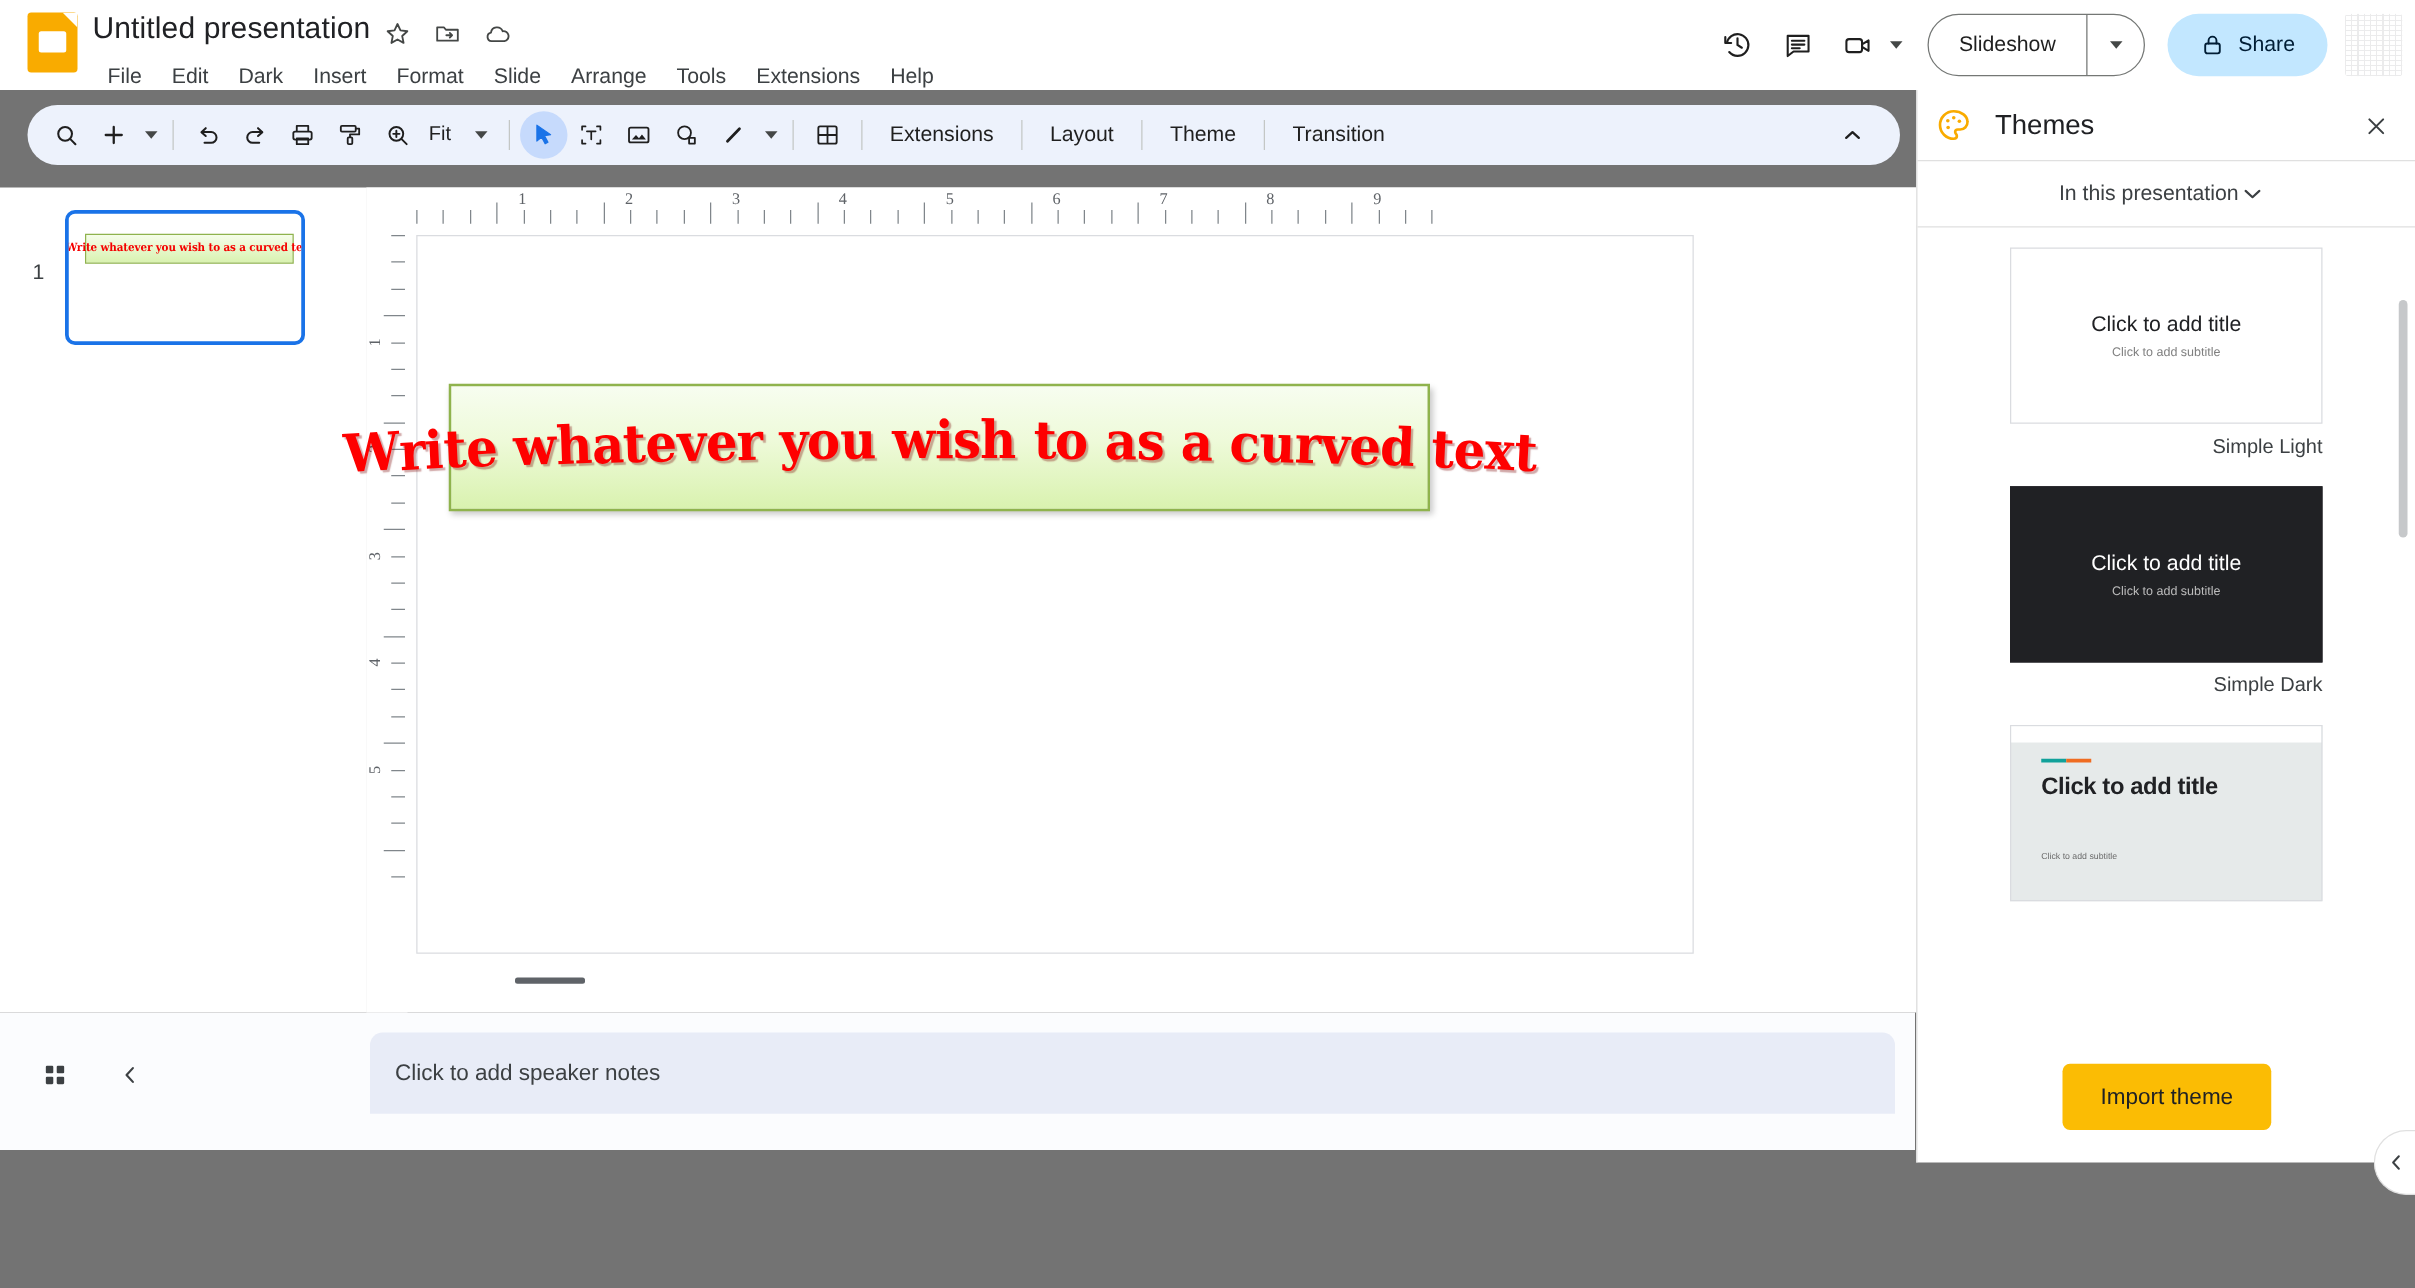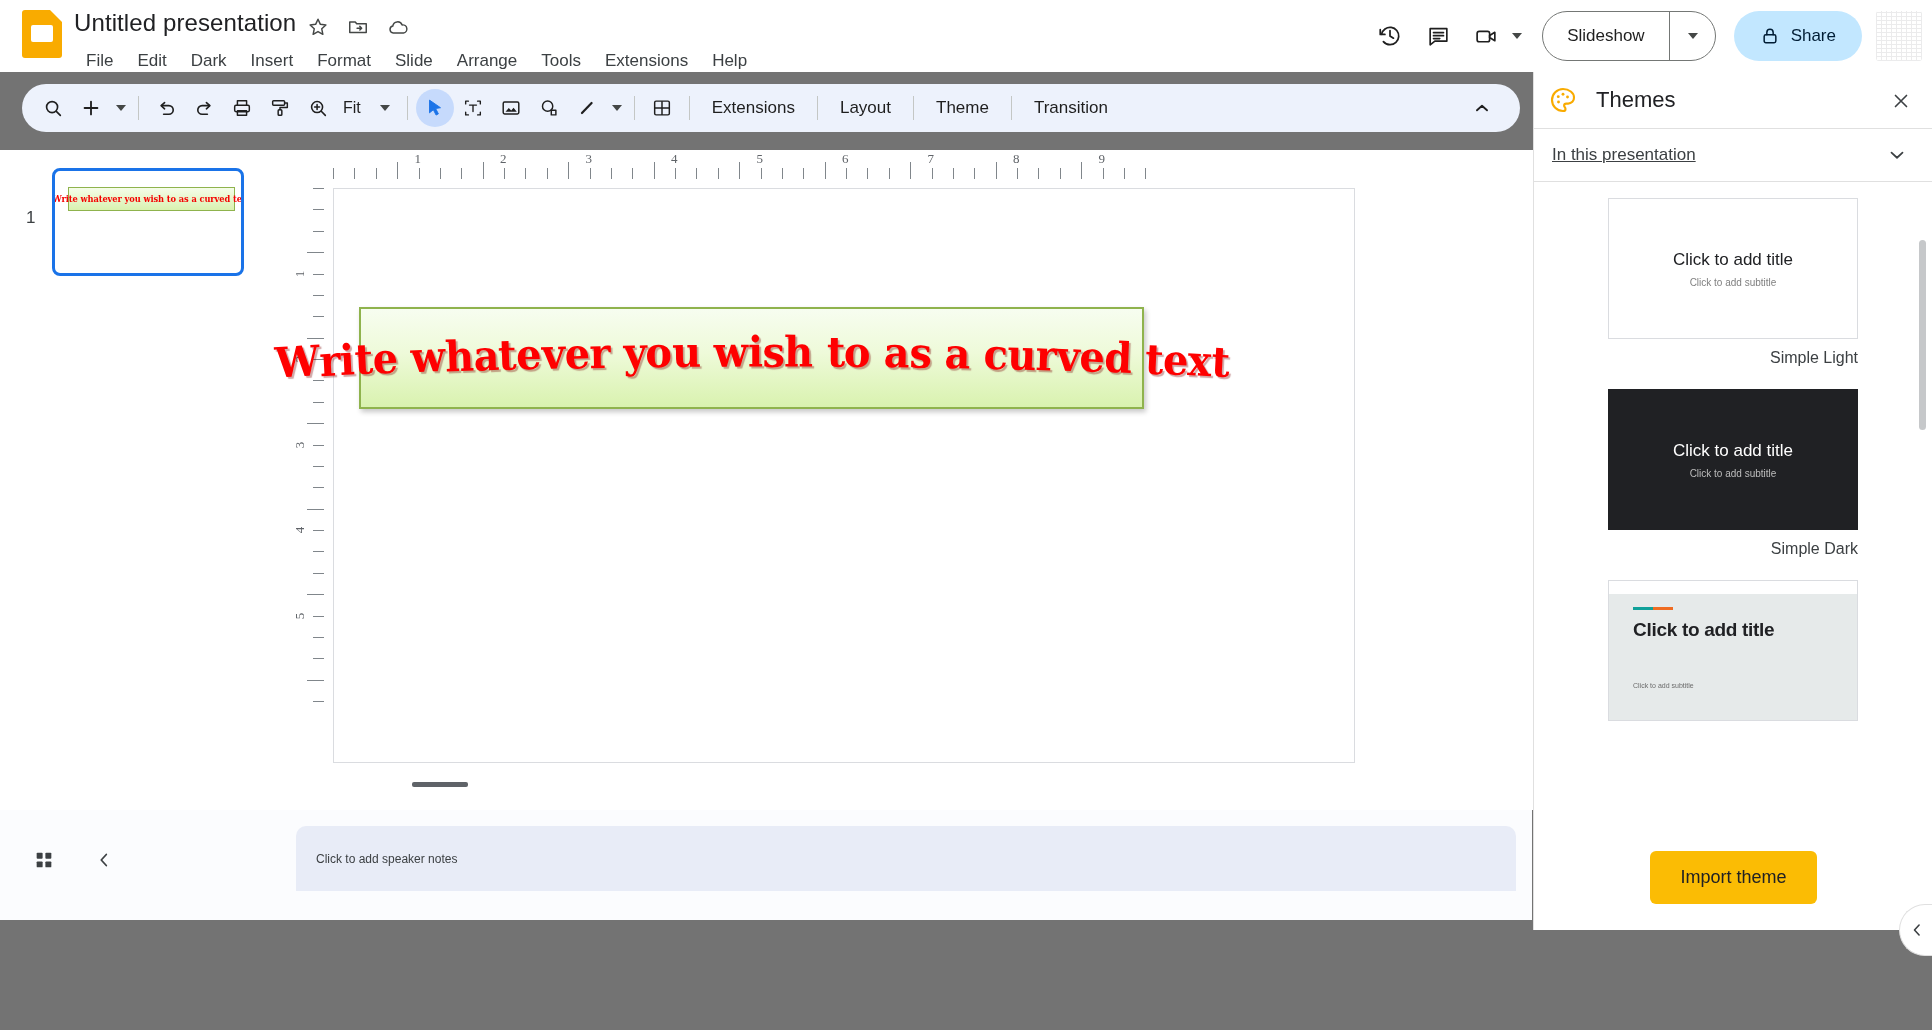--- a/index.html
+++ b/index.html
@@ -95,32 +95,32 @@
 
   .notes-divider { position:absolute; left:412px; top:782px; width:56px; height:5px;
     background:#5f6368; border-radius:2px; cursor:pointer; }
 
   
   .bottombar { position:absolute; left:0; top:810px; width:1532px; height:110px; background:#fbfcfe; }
   .bb-icon { position:absolute; width:40px; height:40px; display:flex; align-items:center; justify-content:center;
     border-radius:50%; cursor:pointer; color:#3c4043; }
   .notes-panel { position:absolute; left:296px; top:16px; width:1220px; height:65px;
     background:#e8ecf7; border-radius:10px 10px 0 0; cursor:text; display:flex; align-items:center; }
-  .notes-placeholder { font-size:12px; color:#3c4043; padding-left:20px; }
+  .notes-placeholder { font-size:18px; color:#3c4043; padding-left:20px; }
 
   
   .themes-panel { position:absolute; left:1533px; top:72px; width:399px; height:858px;
     background:#fff; border-left:1px solid #e0e0e0; }
   .themes-head { position:relative; height:56px; display:flex; align-items:center; padding:0 14px; }
   .themes-title { font-size:22px; color:#202124; margin-left:18px; }
   .themes-close { position:absolute; right:16px; top:14px; width:30px; height:30px;
     display:flex; align-items:center; justify-content:center; border-radius:50%; cursor:pointer; }
   .panel-rule { height:1px; background:#e0e0e0; margin:0; }
-  .themes-select { height:52px; display:flex; align-items:center; justify-content:space-between;
-    padding:0 24px 0 18px; cursor:pointer; font-size:17px; color:#3c4043;text-decoration:underline; }
+  .themes-select { height:52px; display:flex; align-items:center; justify-content:center;
+    padding:0 24px 0 18px; cursor:pointer; font-size:17px; color:#3c4043; }
   .themes-list { position:relative; height:615px; overflow:hidden; padding-top:16px;text-align:right; }
   .theme-card { margin:0 auto 0; width:250px; }
   .theme-thumb { width:250px; height:141px; border:1px solid #dadce0; position:relative; cursor:pointer;
     display:flex; flex-direction:column; align-items:center; justify-content:center; background:#fff; }
   .theme-thumb.dark { background:#202124; border-color:#202124; }
   .theme-title-txt { font-size:17px; color:#202124; }
   .theme-sub-txt { font-size:10px; color:#7f7f7f; margin-top:7px; }
   .theme-thumb.dark .theme-title-txt { color:#fff; }
   .theme-thumb.dark .theme-sub-txt { color:#bdbdbd; }
   .theme-name { font-size:16px; color:#3c4043; margin:10px 0 22px 2px; }

